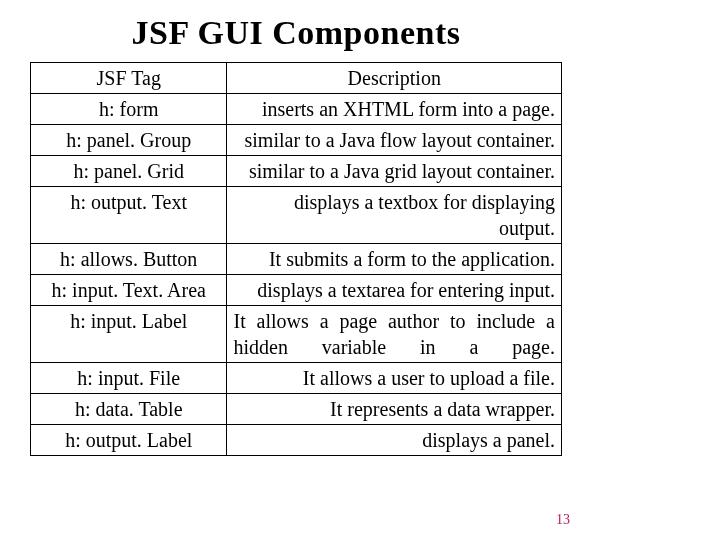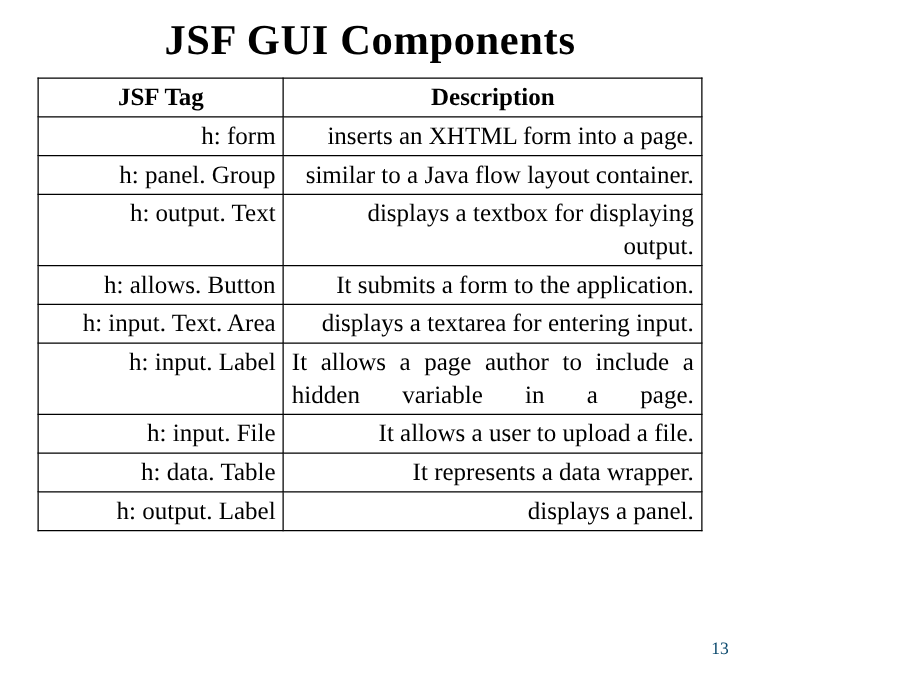--- a/index.html
+++ b/index.html
@@ -33,39 +33,39 @@
   table.jsf col.c1 { width: 37%; }
   table.jsf col.c2 { width: 63%; }
   table.jsf th, table.jsf td {
     border: 1.5px solid #000;
     padding: 2px 6px 2px 6px;
     font-size: 20px;
     line-height: 1.3;
     vertical-align: top;
   }
   table.jsf th {
-    font-weight: bold;
+    font-weight: normal;
     text-align: center;
   }
   table.jsf td.tag {
-    text-align: right;
+    text-align: center;
   }
   table.jsf td.desc {
     text-align: right;
   }
   table.jsf td.desc.justify {
     text-align: justify;
     text-align-last: justify;
   }
   .pagenum {
     position: absolute;
-    right: 9px;
+    right: 22px;
     bottom: 12px;
     font-size: 14px;
-    color: #0c4a6e;
+    color: #be185d;
     font-family: "Times New Roman", Times, serif;
   }
 </style>
 </head>
 <body>
 
 <div class="slide">
   <div class="title">JSF GUI Components</div>
 
   <table class="jsf">
@@ -80,20 +80,24 @@
       </tr>
     </thead>
     <tbody id="jsf-tbody">
         <tr>
           <td class="tag">h: form</td>
           <td class="desc">inserts an XHTML form into a page.</td>
         </tr>
         <tr>
           <td class="tag">h: panel. Group</td>
           <td class="desc">similar to a Java flow layout container.</td>
+        </tr>
+        <tr>
+          <td class="tag">h: panel. Grid</td>
+          <td class="desc">similar to a Java grid layout container.</td>
         </tr>
         <tr>
           <td class="tag">h: output. Text</td>
           <td class="desc">displays a textbox for displaying output.</td>
         </tr>
         <tr>
           <td class="tag">h: allows. Button</td>
           <td class="desc">It submits a form to the application.</td>
         </tr>
         <tr>

